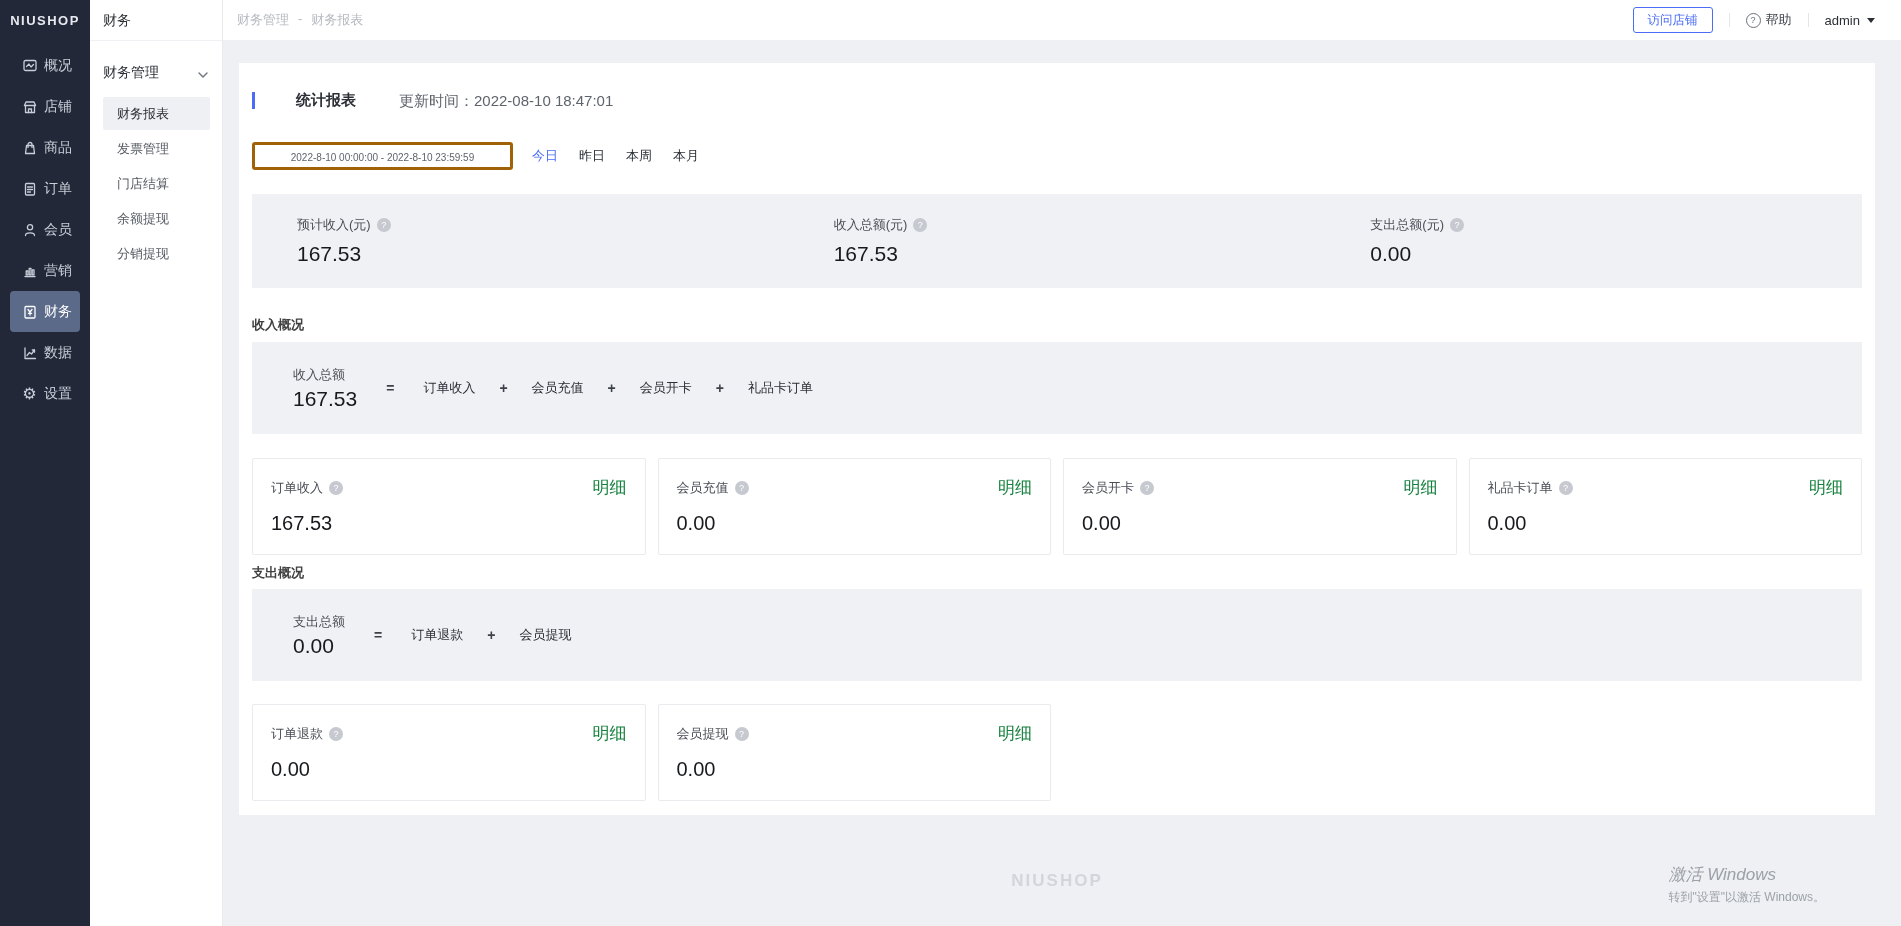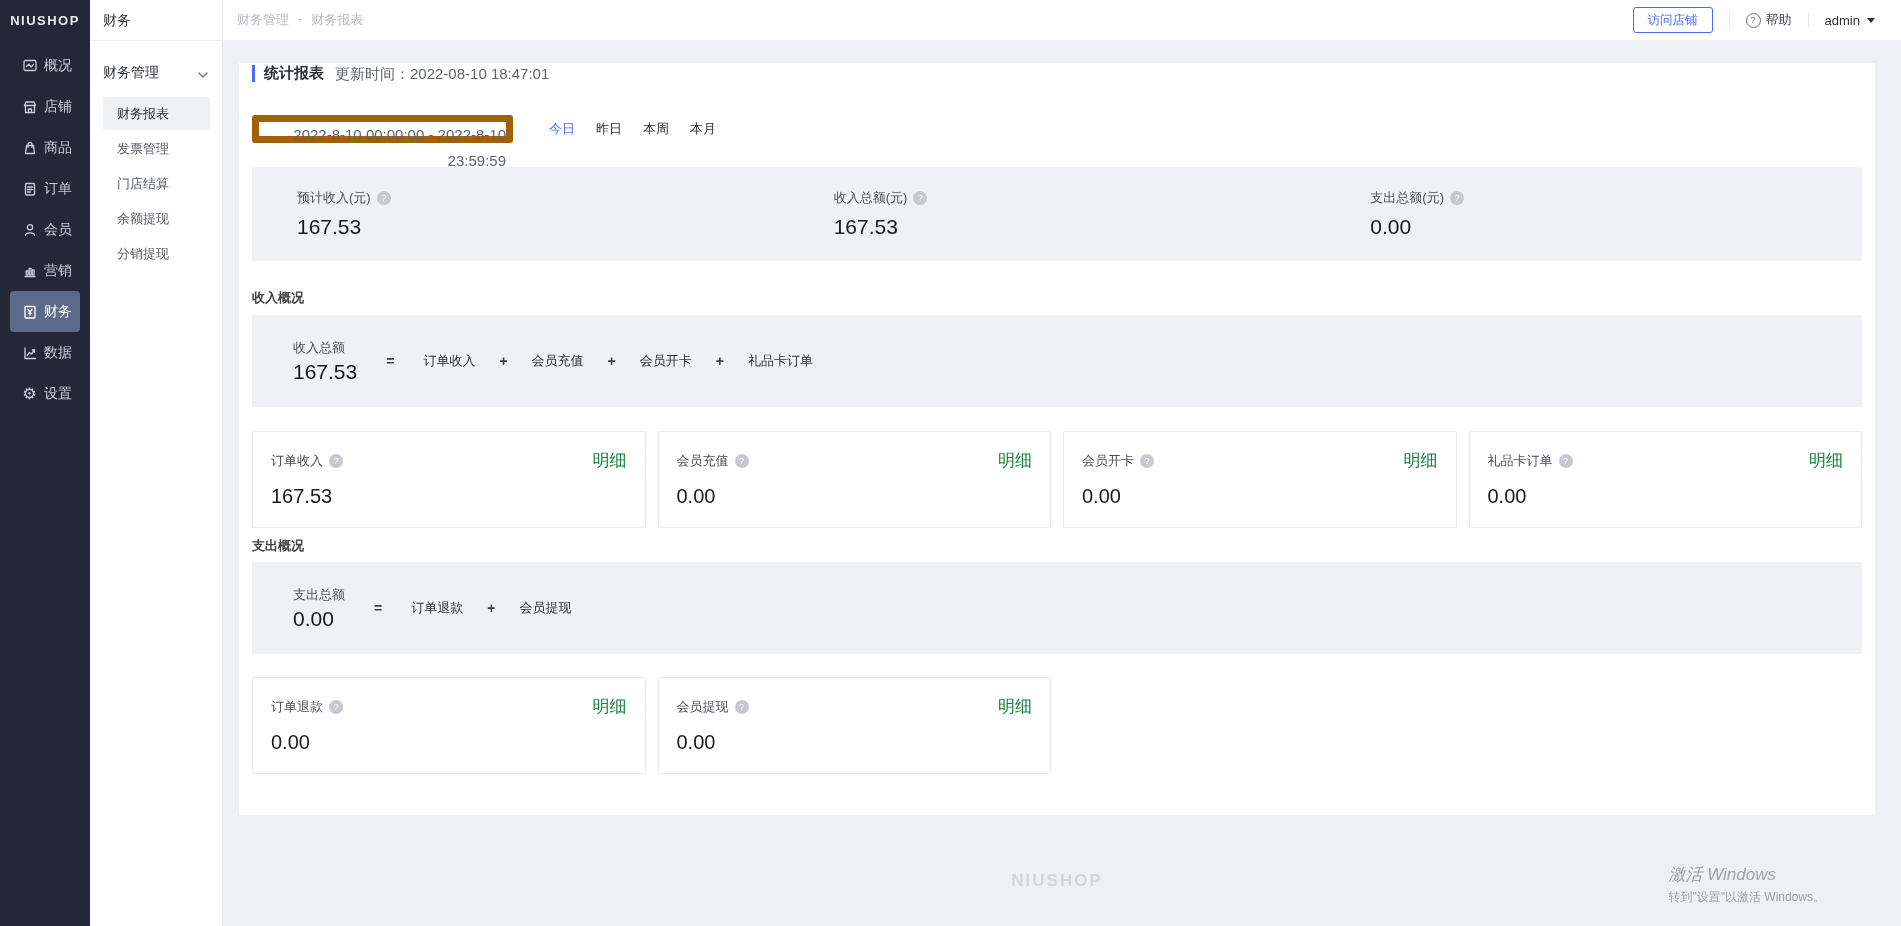--- a/index.html
+++ b/index.html
@@ -42,28 +42,28 @@
   .vline { width:1px; height:14px; background:#e3e5e9; }
   .help { display:flex; align-items:center; gap:5px; font-size:13px; color:#40464f; cursor:pointer; }
   .help-ic { width:15px; height:15px; border:1px solid #6b7078; border-radius:50%;
              font-size:9px; line-height:13px; text-align:center; color:#6b7078; }
   .user { display:flex; align-items:center; gap:7px; font-size:13px; color:#2b2f36; cursor:pointer; }
   .caret { width:0; height:0; border-left:4px solid transparent; border-right:4px solid transparent;
            border-top:5px solid #2b2f36; }
   
   .content { flex:1; padding:22px 26px 0 16px; overflow:hidden; }
   .panel { background:#fff; height:752px; padding:0 13px; }
-  .panel-title-row { display:flex; align-items:center; }
+  .panel-title-row { padding-top:27px; display:flex; align-items:center;gap:32px; }
   .blue-bar { width:3px; height:17px; background:#4a6cf7; margin-right:9px; }
   .panel-title { font-size:15px; font-weight:bold; color:#2b2f36; }
   .updated { margin-left:11px; font-size:15px; color:#5f646c; padding-top:2px; }
   .filter-row { margin-top:31px; display:flex; align-items:center; }
-  .date-range { width:261px; height:28px; line-height:26px; border:7px solid #a16207;
-                border-radius:3px; font-size:15px; color:#5f646c; text-align:right; cursor:pointer; }
-  .quick-tabs { display:flex; margin-left:36px; gap:21px; font-size:13px; color:#2b2f36; }
+  .date-range { width:261px; height:28px; line-height:26px; border:3px solid #a16207;
+                border-radius:3px; font-size:10px; color:#5f646c; text-align:center; cursor:pointer; }
+  .quick-tabs { display:flex; margin-left:19px; gap:21px; font-size:13px; color:#2b2f36; }
   .qtab { cursor:pointer; }
   .qtab.active { color:#4a6cf7; }
   .summary-band { margin-top:24px; height:94px; background:#f0f1f4; display:flex; align-items:center; }
   .sum-col { flex:1; padding-left:45px; }
   .sum-label { font-size:13px; color:#4a4e56; display:flex; align-items:center; gap:6px; }
   .q-ic { width:14px; height:14px; flex-shrink:0; background:#c6c9d0; color:#fff; border-radius:50%;
           font-size:9px; line-height:14px; text-align:center; display:inline-block; cursor:pointer; }
   .sum-value { margin-top:8px; font-size:21px; color:#17191d; }
   .sec-heading { margin-top:28px; font-size:13px; font-weight:bold; color:#404040; }
   .sec-heading.expense { margin-top:9px; }

